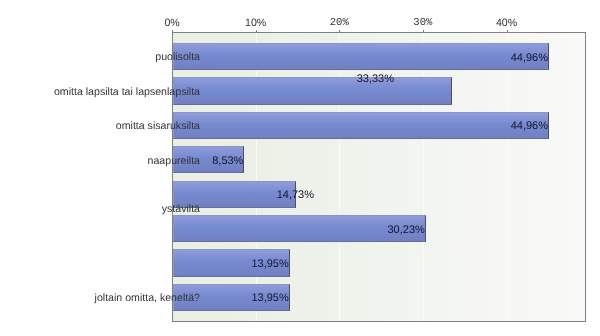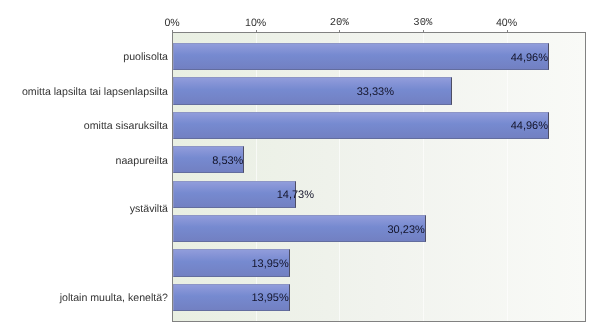--- a/index.html
+++ b/index.html
@@ -9,21 +9,21 @@
     --bar-top:#8a97d8; --bar-mid:#768ad0; --bar-bottom:#7280c2;
     --bar-edge-dark:#4e4e64; --bar-edge-light:#8d95c6;
     --plot-bg-left:#e9efe2; --plot-bg-right:#f9faf7;
     --plot-border:#818181; --gridline:#ffffff;
     --tick-text:#333333; --cat-text:#333333; --val-text:#14142a;
   }
   .plot{position:absolute;left:172px;top:32px;width:414px;height:290px;
         border:1px solid var(--plot-border);box-sizing:border-box;overflow:hidden;
         background:linear-gradient(to right,var(--plot-bg-left) 0%,#f1f3ee 50%,var(--plot-bg-right) 100%);}
   .axislabel{position:absolute;font-size:10.6px;line-height:12px;color:var(--tick-text);text-align:center;white-space:nowrap;}
-  .catlabel{position:absolute;font-size:10.6px;line-height:12px;color:var(--cat-text);text-align:right;white-space:nowrap;}
+  .catlabel{position:absolute;font-size:10.6px;line-height:12px;color:var(--cat-text);text-align:right;white-space:nowrap;padding-left:32px;}
   .bar{position:absolute;background:linear-gradient(to bottom,#909ddb 0%,var(--bar-top) 12%,var(--bar-mid) 44%,var(--bar-bottom) 100%);
        border-top:1px solid var(--bar-edge-light);border-left:1px solid var(--bar-edge-light);
        border-right:1px solid var(--bar-edge-dark);border-bottom:1px solid #636d9e;box-sizing:border-box;}
   .barval{position:absolute;font-size:11px;line-height:12px;color:var(--val-text);text-align:right;white-space:nowrap;}
   .tick{position:absolute;width:1px;background:var(--plot-border);}
   .grid{position:absolute;width:1px;background:var(--gridline);opacity:0.62;}
 </style>
 </head>
 <body style="background: rgb(255, 255, 255);">
 
@@ -42,31 +42,31 @@
     <div class="tick" style="left: 339.3px; top: 30px; height: 2px;"></div>
     <div class="axislabel" style="left: 299.3px; top: 16.7px; width: 80px; font-family: Liberation Mono, monospace;">20%</div>
     <div class="tick" style="left: 422.9px; top: 30px; height: 2px;"></div>
     <div class="axislabel" style="left: 382.9px; top: 16.7px; width: 80px; font-family: Liberation Mono, monospace;">30%</div>
     <div class="tick" style="left: 506.5px; top: 30px; height: 2px;"></div>
     <div class="axislabel" style="left: 466.5px; top: 16.7px; width: 80px;">40%</div>
     <div class="bar" style="left: 173px; top: 42.9px; width: 375.966px; height: 27.4px;"></div>
     <div class="barval" style="left: 173px; width: 374.966px; top: 51.6px;">44,96%</div>
     <div class="catlabel" style="left: 0px; width: 168px; top: 51.4px;">puolisolta</div>
     <div class="bar" style="left: 173px; top: 77.3px; width: 278.739px; height: 27.4px;"></div>
-    <div class="barval" style="left: 173px; width: 221px; top: 86px;">33,33%</div>
+    <div class="barval" style="left: 173px; width: 221px; top: 73px;">33,33%</div>
     <div class="catlabel" style="left: 0px; width: 168px; top: 85.8px;">omitta lapsilta tai lapsenlapsilta</div>
     <div class="bar" style="left: 173px; top: 111.7px; width: 375.966px; height: 27.4px;"></div>
     <div class="barval" style="left: 173px; width: 374.966px; top: 120.4px;">44,96%</div>
     <div class="catlabel" style="left: 0px; width: 168px; top: 120.2px;">omitta sisaruksilta</div>
     <div class="bar" style="left: 173px; top: 146.1px; width: 71.4108px; height: 27.4px;"></div>
     <div class="barval" style="left: 173px; width: 70.4108px; top: 154.8px;">8,53%</div>
     <div class="catlabel" style="left: 0px; width: 168px; top: 154.6px;">naapureilta</div>
     <div class="bar" style="left: 173px; top: 180.5px; width: 123.243px; height: 27.4px;"></div>
     <div class="barval" style="left: 173px; width: 141px; top: 189.2px;">14,73%</div>
     <div class="catlabel" style="left: 0px; width: 168px; top: 203px;">ystäviltä</div>
     <div class="bar" style="left: 173px; top: 214.9px; width: 252.823px; height: 27.4px;"></div>
     <div class="barval" style="left: 173px; width: 251.823px; top: 223.6px;">30,23%</div>
     <div class="bar" style="left: 173px; top: 249.3px; width: 116.722px; height: 27.4px;"></div>
     <div class="barval" style="left: 173px; width: 115.722px; top: 258px;">13,95%</div>
     <div class="bar" style="left: 173px; top: 283.7px; width: 116.722px; height: 27.4px;"></div>
     <div class="barval" style="left: 173px; width: 115.722px; top: 292.4px;">13,95%</div>
-    <div class="catlabel" style="left: 0px; width: 168px; top: 292.2px;">joltain muulta, keneltä?</div>
+    <div class="catlabel" style="left: 0px; width: 168px; top: 292.2px;">joltain omitta, keneltä?</div>
   </div>
 
 </body></html>

